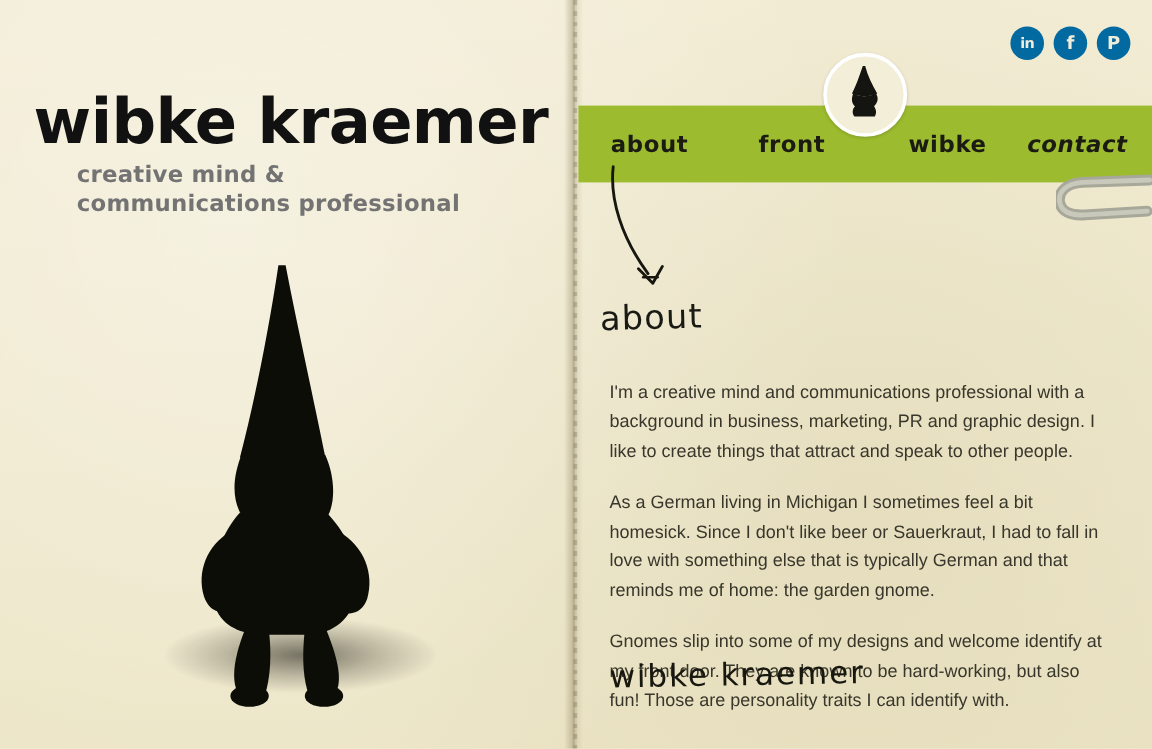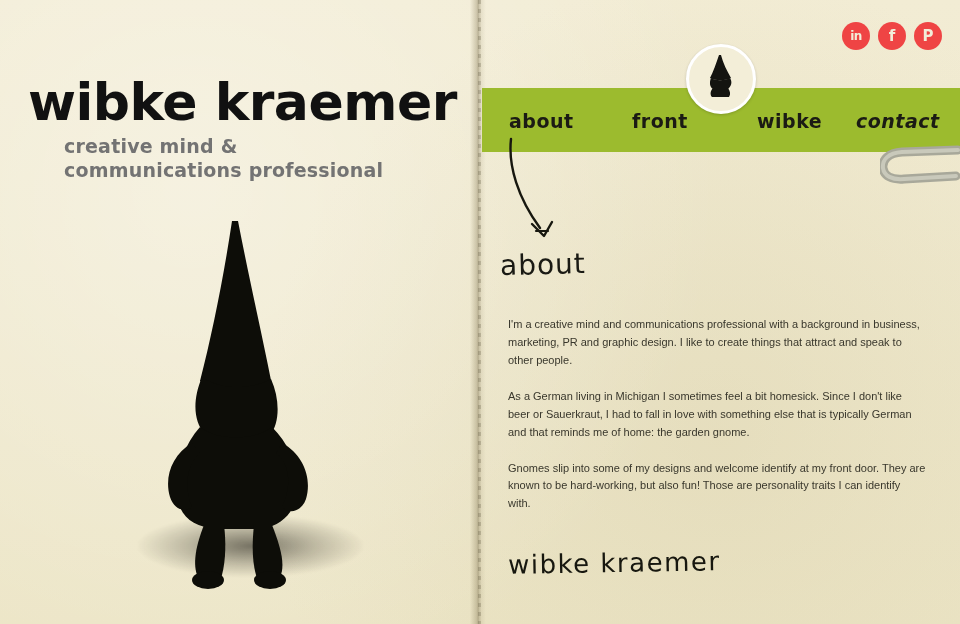--- a/index.html
+++ b/index.html
@@ -138,21 +138,21 @@
   
   .social {
     position: absolute;
     right: 18px; top: 22px;
     display: flex;
     gap: 8px;
   }
   .social-btn {
     width: 28px; height: 28px;
     border-radius: 50%;
-    background: #ef4444;
+    background: #0369a1;
     color: #f2edd9;
     font-family: "DejaVu Sans", sans-serif;
     font-size: 15px;
     font-weight: bold;
     display: flex;
     align-items: center;
     justify-content: center;
     cursor: pointer;
     line-height: 1;
   }
@@ -181,21 +181,21 @@
 
   
   .body-copy {
     position: absolute;
     left: 508px; top: 316px;
     width: 418px;
   }
   .body-copy p {
     margin: 0 0 18px 0;
     font-family: "Liberation Sans", sans-serif;
-    font-size: 11px;
+    font-size: 15px;
     line-height: 1.63;
     color: #39372c;
   }
   .signature {
     position: absolute;
     left: 508px; top: 548px;
     font-family: "DejaVu Sans", sans-serif;
     font-size: 26px;
     color: #17170f;
     letter-spacing: 1.5px;

